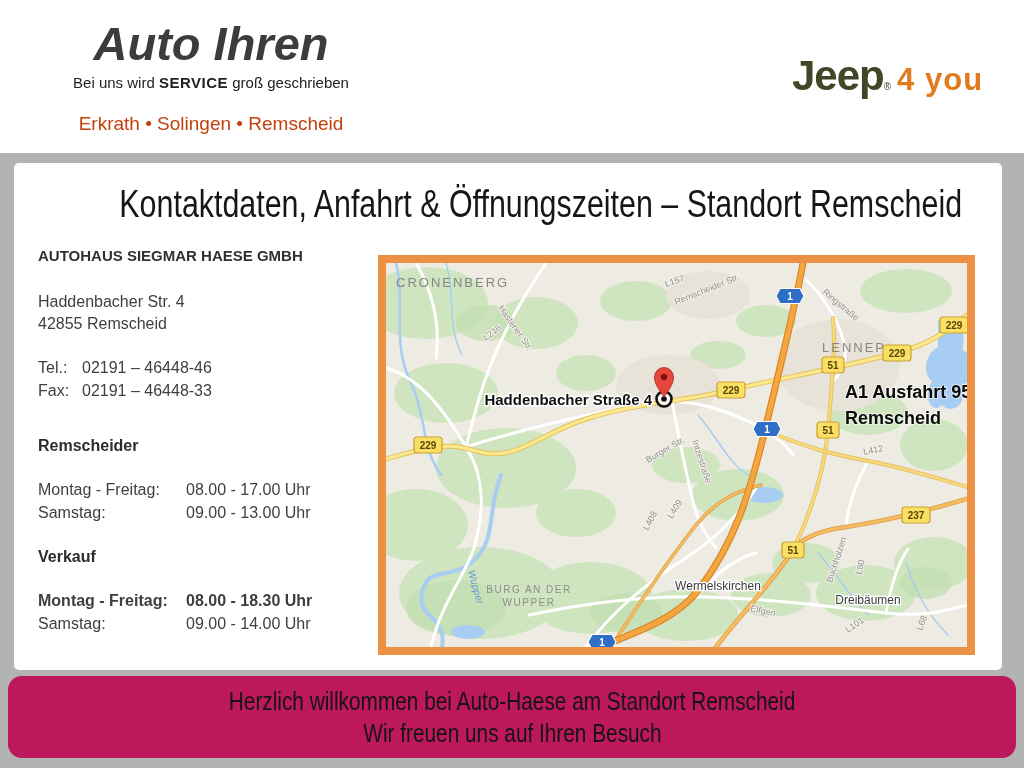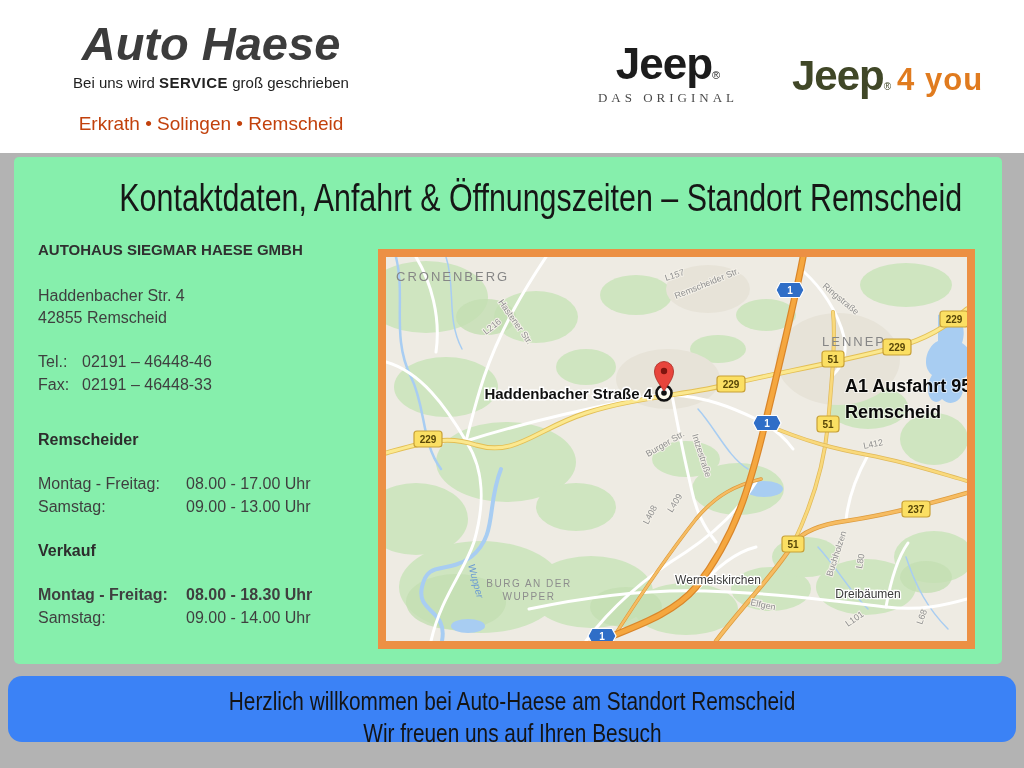--- a/index.html
+++ b/index.html
@@ -18,21 +18,21 @@
   .jeep { position:absolute; left:590px; top:42px; width:156px; text-align:center; }
   .jeep-word { font-size:44px; font-weight:700; color:#1c1c1c; letter-spacing:-1px; line-height:1; }
   .jeep-reg { font-size:11px; color:#1c1c1c; vertical-align:baseline; }
   .jeep-sub { font-family:"Liberation Serif", serif; font-size:13px; letter-spacing:4px; color:#4a4a4a; margin-top:4px; white-space:nowrap; }
   .jeep4you { position:absolute; left:792px; top:52px; white-space:nowrap; }
   .j4y-jeep { font-size:42px; font-weight:700; color:#404727; letter-spacing:-1px; }
   .j4y-reg { font-size:10px; color:#404727; }
   .j4y-4you { font-size:31px; font-weight:700; color:#e07b1f; margin-left:6px; letter-spacing:1px; }
 
   
-  .main-card { position:absolute; left:14px; top:157px; width:988px; height:507px; background:#86efac; border-radius:5px; }
+  .main-card { position:absolute; left:14px; top:163px; width:988px; height:507px; background:#ffffff; border-radius:5px; }
   .page-title-wrap { position:absolute; left:0; top:20px; width:100%; text-align:center; }
   .condensed { display:inline-block; transform:scaleX(0.8); transform-origin:center; white-space:nowrap; }
   .page-title { font-size:38px; font-weight:400; color:#161616; }
 
   .info { position:absolute; left:24px; top:0; width:330px; color:#3f3f3f; font-size:16px; }
   .info .abs { position:absolute; left:0; white-space:nowrap; }
   .company { top:84px; font-size:15px; font-weight:700; color:#303030; }
   .addr1 { top:130px; } .addr2 { top:152px; }
   .telrow { top:196px; } .faxrow { top:219px; }
   .telrow .lbl, .faxrow .lbl { display:inline-block; width:44px; }
@@ -49,39 +49,35 @@
   .place-sm { fill:#8d8d8d; letter-spacing:1.5px; font-size:10px; }
   .town { fill:#3a3a3a; font-size:12px; paint-order:stroke; stroke:#ffffff; stroke-width:2.5px; }
   .street { fill:#8f8f8f; font-size:9px; paint-order:stroke; stroke:#f4f1e9; stroke-width:2px; }
   .river-lbl { fill:#6b9bd2; font-size:10px; font-style:italic; }
   .shield-txt { fill:#584708; font-size:10px; font-weight:700; text-anchor:middle; }
   .a1-txt { fill:#ffffff; font-size:10px; font-weight:700; text-anchor:middle; }
   .marker-lbl { fill:#111; font-size:15px; font-weight:700; text-anchor:end; paint-order:stroke; stroke:#ffffff; stroke-width:3px; }
   .exit-lbl { fill:#0a0a0a; font-size:18px; font-weight:700; paint-order:stroke; stroke-width:2px; stroke:rgba(255,255,255,.55); }
 
   
-  .footer-card { position:absolute; left:8px; top:676px; width:1008px; height:66px; background:#3b82f6; border-radius:14px; text-align:center; }
+  .footer-card { position:absolute; left:8px; top:676px; width:1008px; height:82px; background:#be185d; border-radius:14px; text-align:center; }
   .footer-line { font-size:26px; color:#141414; line-height:1.22; }
   .footer-inner { padding-top:10px; }
 </style>
 </head>
 <body>
 
 <div class="topbar">
   <div class="brand">
-    <div class="brand-name">Auto Haese</div>
+    <div class="brand-name">Auto Ihren</div>
     <div class="brand-tag"><span>Bei uns wird </span><b>SERVICE</b><span> groß geschrieben</span></div>
     <div class="brand-loc">Erkrath • Solingen • Remscheid</div>
   </div>
 
 
-  <div class="jeep">
-    <div><span class="jeep-word">Jeep</span><span class="jeep-reg">®</span></div>
-    <div class="jeep-sub">DAS ORIGINAL</div>
-  </div>
 
   <div class="jeep4you">
     <span class="j4y-jeep">Jeep</span><span class="j4y-reg">®</span><span class="j4y-4you">4 you</span>
   </div>
 </div>
 
 <div class="main-card">
   <div class="page-title-wrap">
     <span class="condensed page-title">Kontaktdaten, Anfahrt &amp; Öffnungszeiten – Standort Remscheid</span>
   </div>

